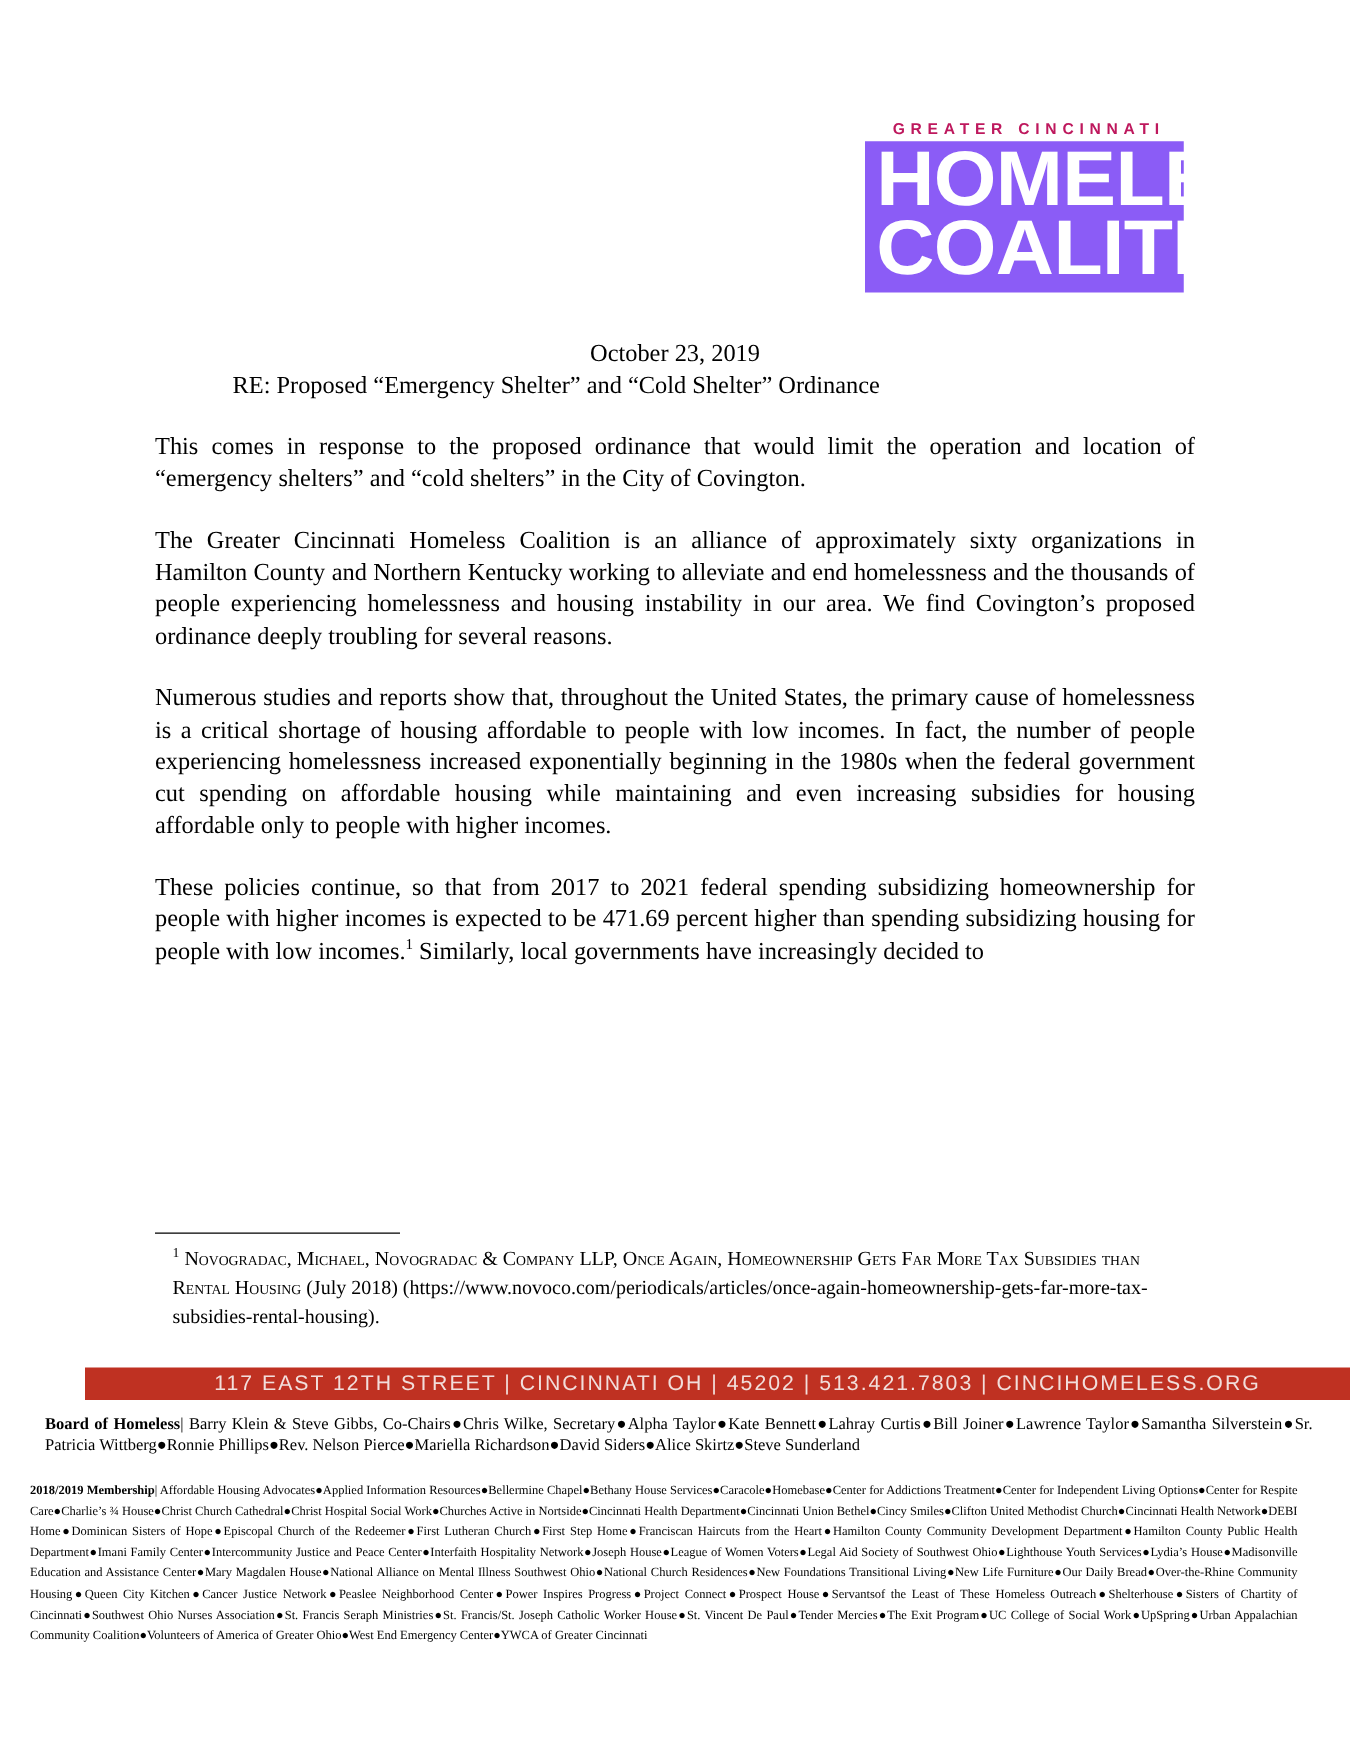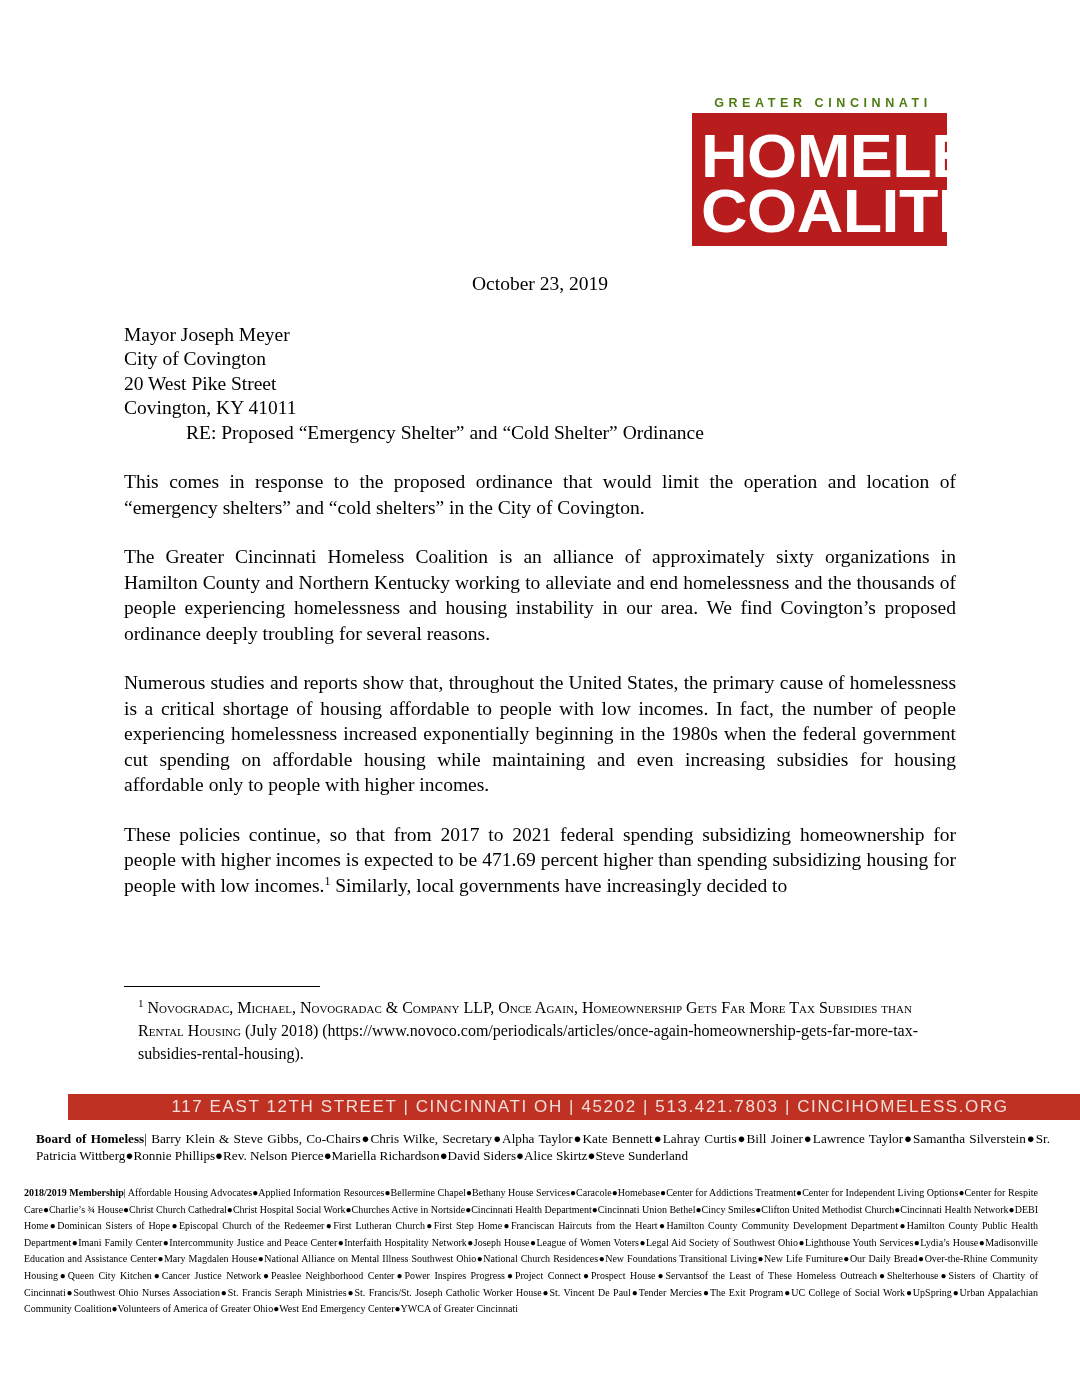--- a/index.html
+++ b/index.html
@@ -28,30 +28,30 @@
     position: absolute;
     left: 692px;
     top: 96px;
     width: 258px;
   }
   .logo-tagline {
     font-family: "Liberation Sans", "DejaVu Sans", sans-serif;
     font-size: 12.5px;
     font-weight: bold;
     letter-spacing: 4.6px;
-    color: #4d7c0f;
+    color: #be185d;
     text-align: center;
     line-height: 14px;
     padding-left: 4px;
     white-space: nowrap;
   }
   .logo-box {
     margin-top: 3px;
-    background: #b91c1c;
-    padding: 17px 9px 9px 9px;
+    background: #8b5cf6;
+    padding: 5px 9px 9px 9px;
     box-sizing: border-box;
     width: 255px;
   }
   .logo-word {
     font-family: "Liberation Sans", "DejaVu Sans", sans-serif;
     font-weight: bold;
     color: #ffffff;
     line-height: 0.83;
     letter-spacing: -0.5px;
     text-align: center;
@@ -180,26 +180,20 @@
     <div class="logo-box">
       <div class="logo-word l1">HOMELESS</div>
       <div class="logo-word l2">COALITION</div>
     </div>
   </div>
 
   <div class="body-area">
 
     <div class="date-line">October 23, 2019</div>
 
-    <div class="addr">
-      <div>Mayor Joseph Meyer</div>
-      <div>City of Covington</div>
-      <div>20 West Pike Street</div>
-      <div>Covington, KY 41011</div>
-    </div>
 
     <div class="re-line">RE:  Proposed “Emergency Shelter” and “Cold Shelter” Ordinance</div>
 
 
     <p class="para p1">This comes in response to the proposed ordinance that would limit the operation and location of “emergency shelters” and “cold shelters” in the City of Covington.</p>
     <p class="para">The Greater Cincinnati Homeless Coalition is an alliance of approximately sixty organizations in Hamilton County and Northern Kentucky working to alleviate and end homelessness and the thousands of people experiencing homelessness and housing instability in our area.  We find Covington’s proposed ordinance deeply troubling for several reasons.</p>
     <p class="para">Numerous studies and reports show that, throughout the United States, the primary cause of homelessness is a critical shortage of housing affordable to people with low incomes.  In fact, the number of people experiencing homelessness increased exponentially beginning in the 1980s when the federal government cut spending on affordable housing while maintaining and even increasing subsidies for housing affordable only to people with higher incomes.</p>
 
     <p class="para"><span>These policies continue, so that from 2017 to 2021 federal spending subsidizing homeownership for people with higher incomes is expected to be 471.69 percent higher than spending subsidizing housing for people with low incomes.</span><sup class="fnref">1</sup><span> Similarly, local governments have increasingly decided to</span></p>
   </div>

